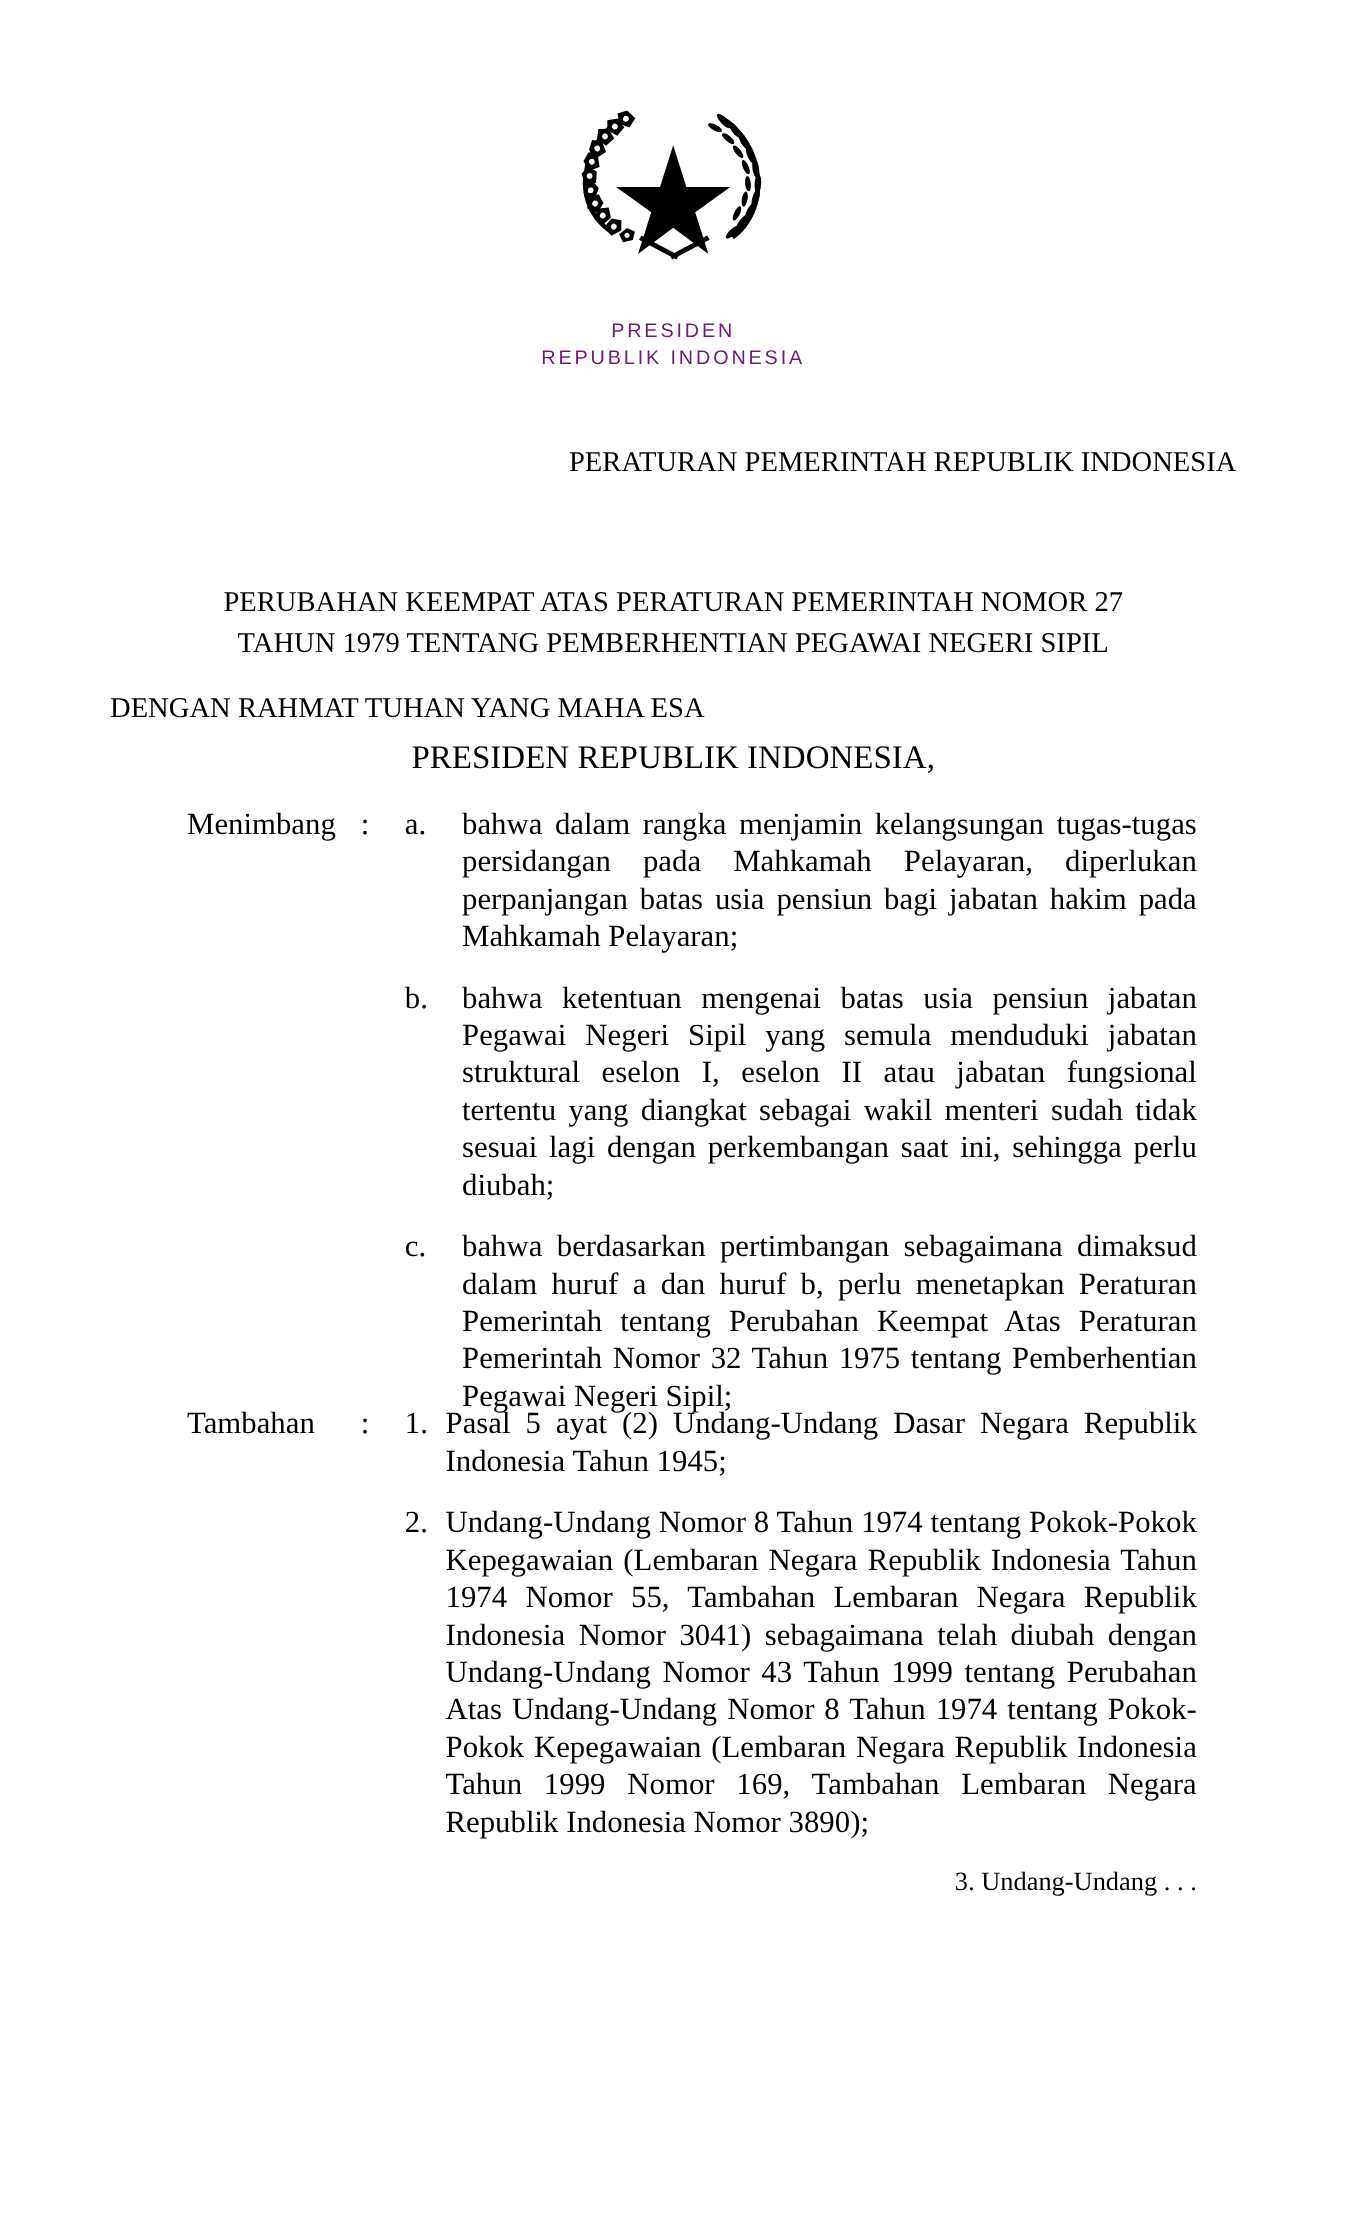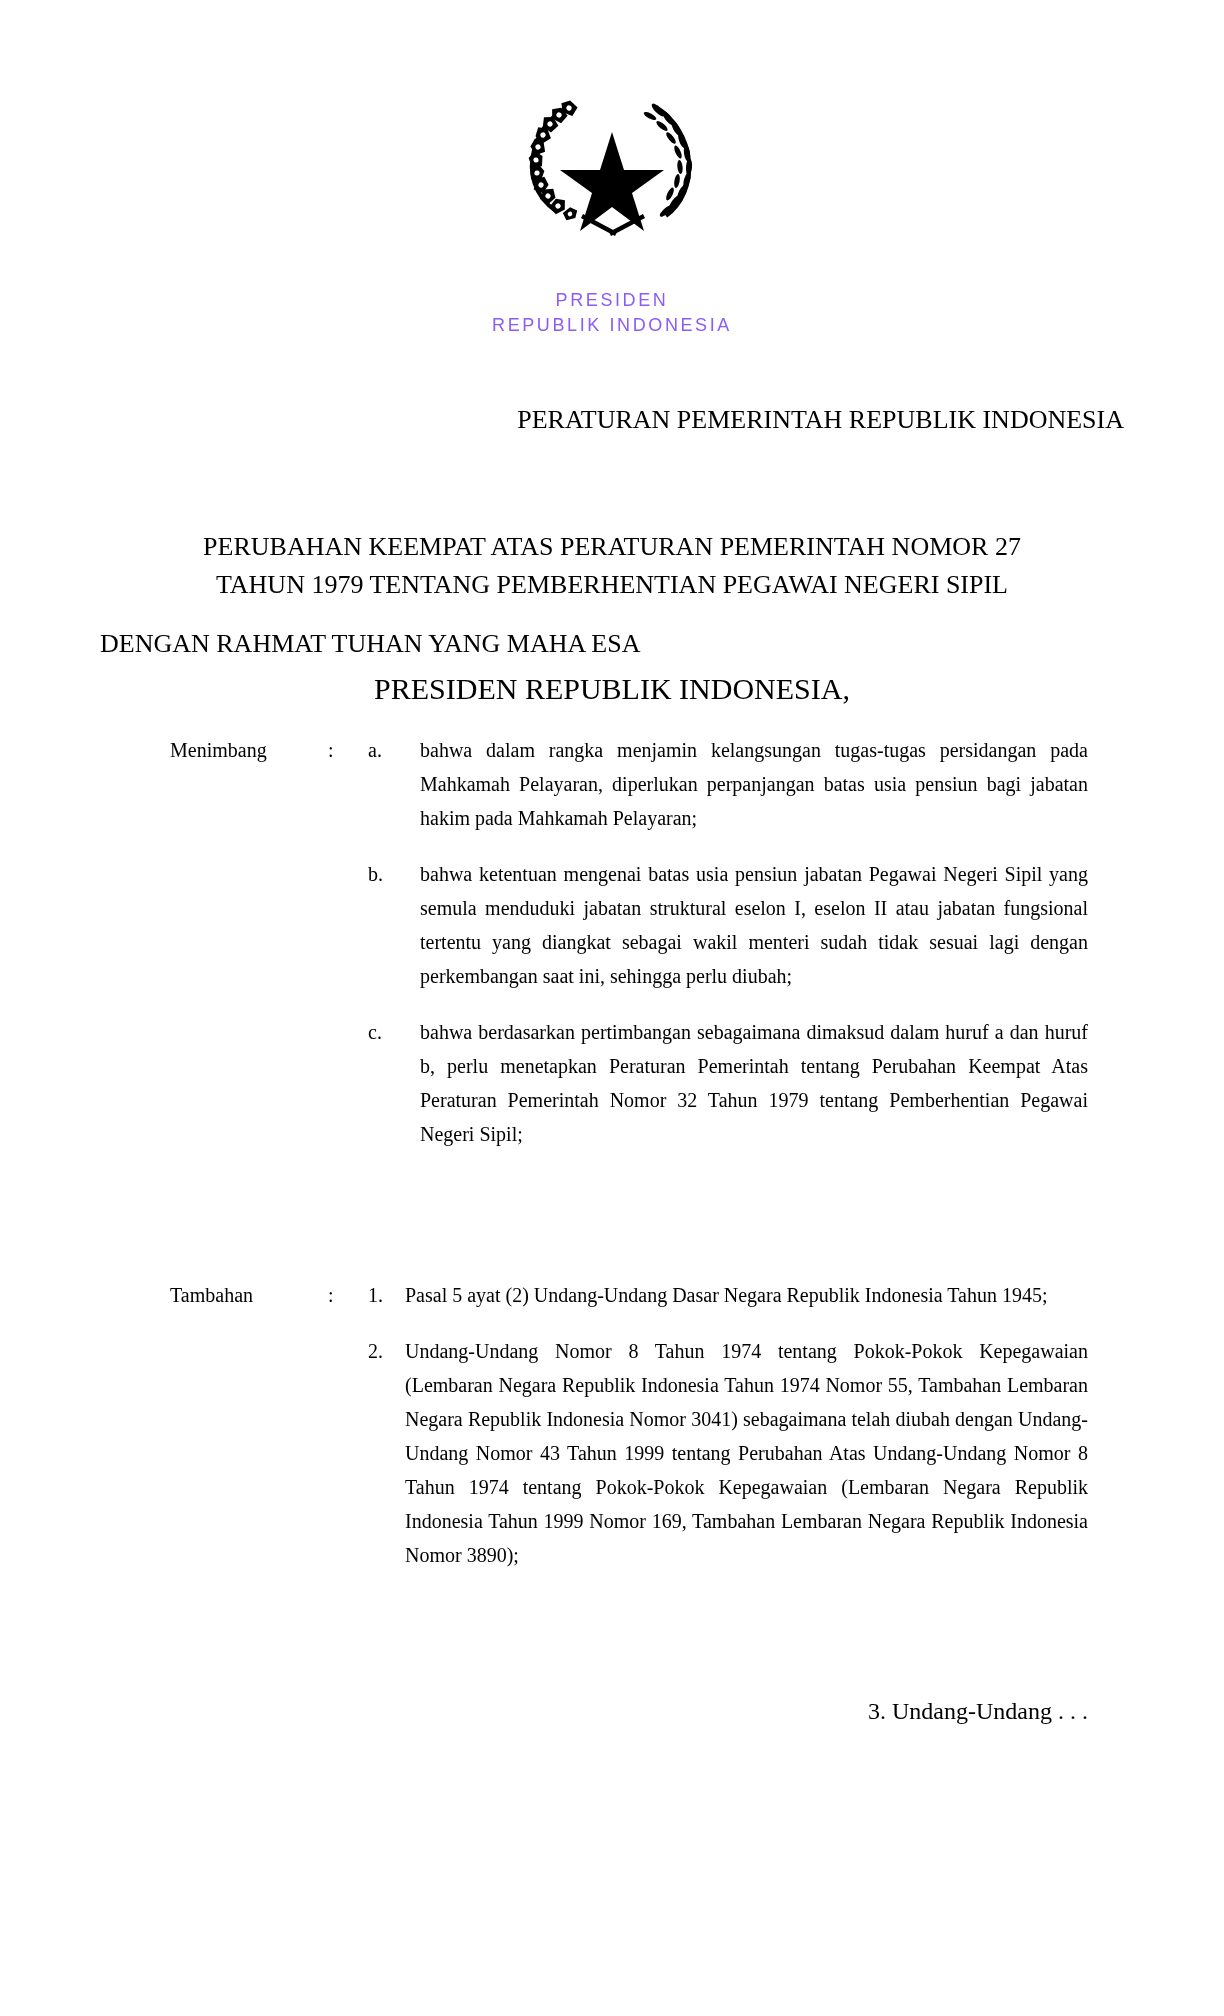--- a/index.html
+++ b/index.html
@@ -38,21 +38,21 @@
   .pres-head {
     position: absolute;
     left: 0;
     top: 288px;
     width: 100%;
     text-align: center;
     font-family: "Liberation Sans", "DejaVu Sans", sans-serif;
     font-size: 18px;
     line-height: 25px;
     letter-spacing: 2.6px;
-    color: #8b5cf6;
+    color: #701a75;
   }
   .pres-head div { white-space: nowrap; }
 
   
   .titles {
     position: absolute;
     left: 100px;
     top: 398px;
     width: 1024px;
     text-align: right;
@@ -85,21 +85,21 @@
     top: 670px;
     width: 1024px;
     text-align: center;
     font-size: 30px;
     line-height: 38px;
   }
 
   
   .clause-block {
     position: absolute;
-    font-size: 20px;
+    font-size: 28px;
     line-height: 34px;
   }
   .clause-row {
     display: flex;
     align-items: flex-start;
   }
   .lbl {
     width: 158px;
     flex: 0 0 158px;
     white-space: nowrap;
@@ -293,21 +293,21 @@
           <div class="item-text">bahwa dalam rangka menjamin kelangsungan tugas-tugas persidangan pada Mahkamah Pelayaran, diperlukan perpanjangan batas usia pensiun bagi jabatan hakim pada Mahkamah Pelayaran;</div>
         </div>
 
         <div class="item">
           <div class="item-mark mark-alpha">b.</div>
           <div class="item-text">bahwa ketentuan mengenai batas usia pensiun jabatan Pegawai Negeri Sipil yang semula menduduki jabatan struktural eselon I, eselon II atau jabatan fungsional tertentu yang diangkat sebagai  wakil menteri sudah tidak sesuai lagi dengan perkembangan saat ini, sehingga perlu diubah;</div>
         </div>
 
         <div class="item">
           <div class="item-mark mark-alpha">c.</div>
-          <div class="item-text">bahwa berdasarkan pertimbangan sebagaimana dimaksud dalam huruf a dan huruf b, perlu menetapkan Peraturan Pemerintah tentang Perubahan Keempat Atas Peraturan Pemerintah Nomor 32 Tahun 1979 tentang Pemberhentian Pegawai Negeri Sipil;</div>
+          <div class="item-text">bahwa berdasarkan pertimbangan sebagaimana dimaksud dalam huruf a dan huruf b, perlu menetapkan Peraturan Pemerintah tentang Perubahan Keempat Atas Peraturan Pemerintah Nomor 32 Tahun 1975 tentang Pemberhentian Pegawai Negeri Sipil;</div>
         </div>
 
       </div>
     </div>
   </div>
 
   <div class="clause-block" style="left:170px; top:1278px; width:918px;">
     <div class="clause-row">
       <div class="lbl">Tambahan</div>
       <div class="colon">:</div>

